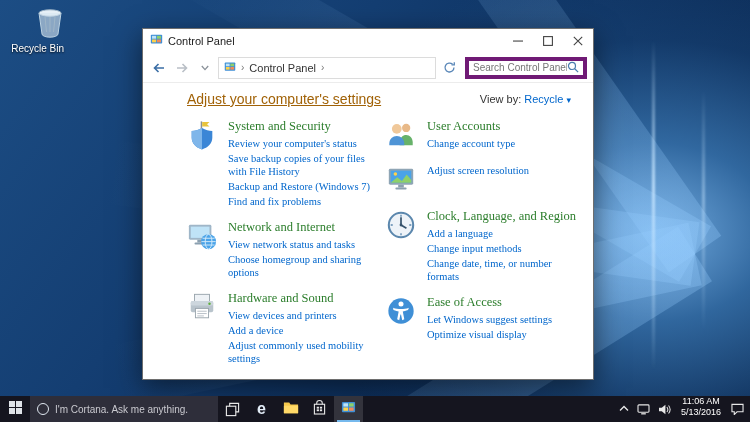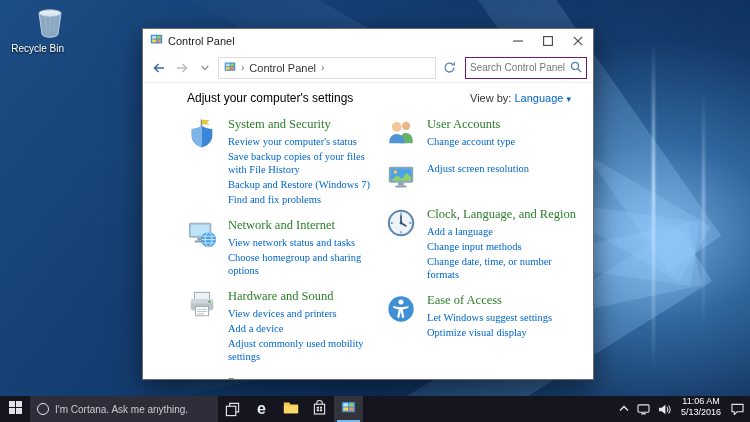--- a/index.html
+++ b/index.html
@@ -32,30 +32,30 @@
   .titlebar .title { font-size:11px; color:#222; margin-left:5px; flex:1; white-space:nowrap; }
   .win-controls { display:flex; height:100%; }
   .win-btn { width:30px; display:flex; align-items:center; justify-content:center; cursor:pointer; }
 
   .navbar { height:30px; flex:0 0 30px; display:flex; align-items:center; gap:3px;
     padding:0 6px; border-bottom:1px solid #ececec; background:#fff; }
   .nav-btn { width:20px; height:22px; display:flex; align-items:center; justify-content:center; cursor:pointer; }
   .breadcrumb { flex:1; height:22px; border:1px solid #dcdcdc; display:flex; align-items:center;
     gap:5px; padding:0 5px; font-size:11px; color:#333; background:#fff; }
   .crumb-sep { color:#777; font-size:10px; }
-  .searchbox { width:122px; height:22px; border:1px solid #701a75; display:flex; align-items:center;
+  .searchbox { width:122px; height:22px; border:4px solid #701a75; display:flex; align-items:center;
     padding:0 4px; margin-left:3px; background:#fff; }
   .searchbox input { flex:1; border:none; outline:none; font-size:10px; color:#555;
     font-family:"Liberation Sans",sans-serif; width:90px; }
   .searchbox input::placeholder { color:#767676; }
 
   .content { flex:1; overflow:hidden; background:#fff; }
   .content-header { display:flex; justify-content:space-between; align-items:center;
     padding:8px 22px 10px 44px; }
-  .heading { font-size:12px; font-weight:normal; color:#000000; }
+  .heading { font-size:14px; font-weight:normal; color:#a16207;text-decoration:underline; }
   .view-by { font-size:11px; color:#333; }
   .view-by .view-link { color:#0066cc; cursor:pointer; }
   .view-by .caret { color:#0066cc; font-size:9px; }
 
   .columns { display:flex; padding:2px 8px 16px 44px;font-family:Liberation Serif, serif; }
   .col { width:50%; }
   .cat { display:flex; margin-bottom:10px; }
   .cat-icon { flex:0 0 34px; width:34px; margin-right:7px; padding-top:1px; cursor:pointer; }
   .cat-body { min-width:0; }
   .cat-title { display:block; font-size:12.5px; line-height:15px; color:#2b7d2b;
@@ -185,21 +185,21 @@
           </svg>
         </span>
       </div>
     </div>
 
     <div class="content">
       <div class="content-header">
         <span class="heading">Adjust your computer's settings</span>
         <span class="view-by">
           <span>View by:</span>
-          <span class="view-link">Language</span>
+          <span class="view-link">Recycle</span>
           <span class="caret">▾</span>
         </span>
       </div>
 
       <div class="columns">
 
         <div class="col">
 
           <div class="cat">
             <span class="cat-icon">

